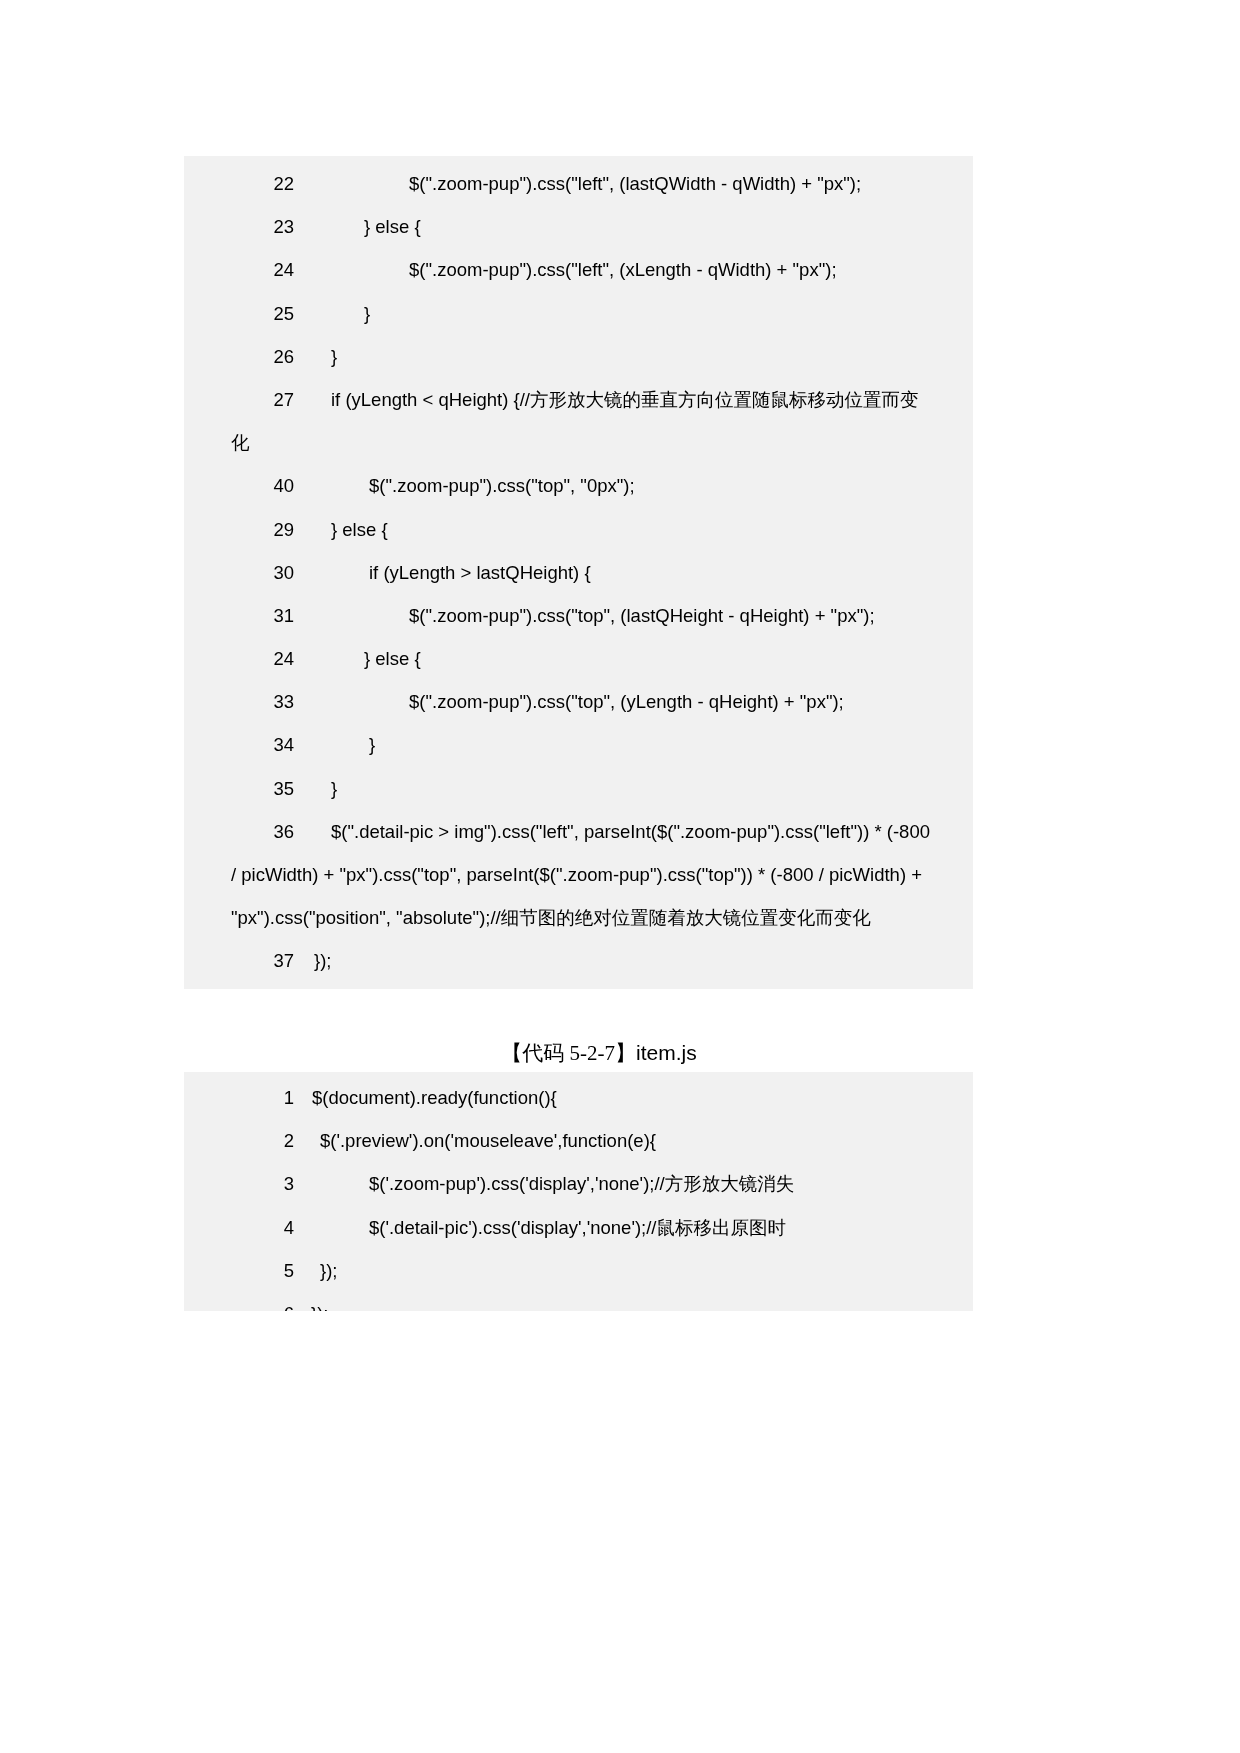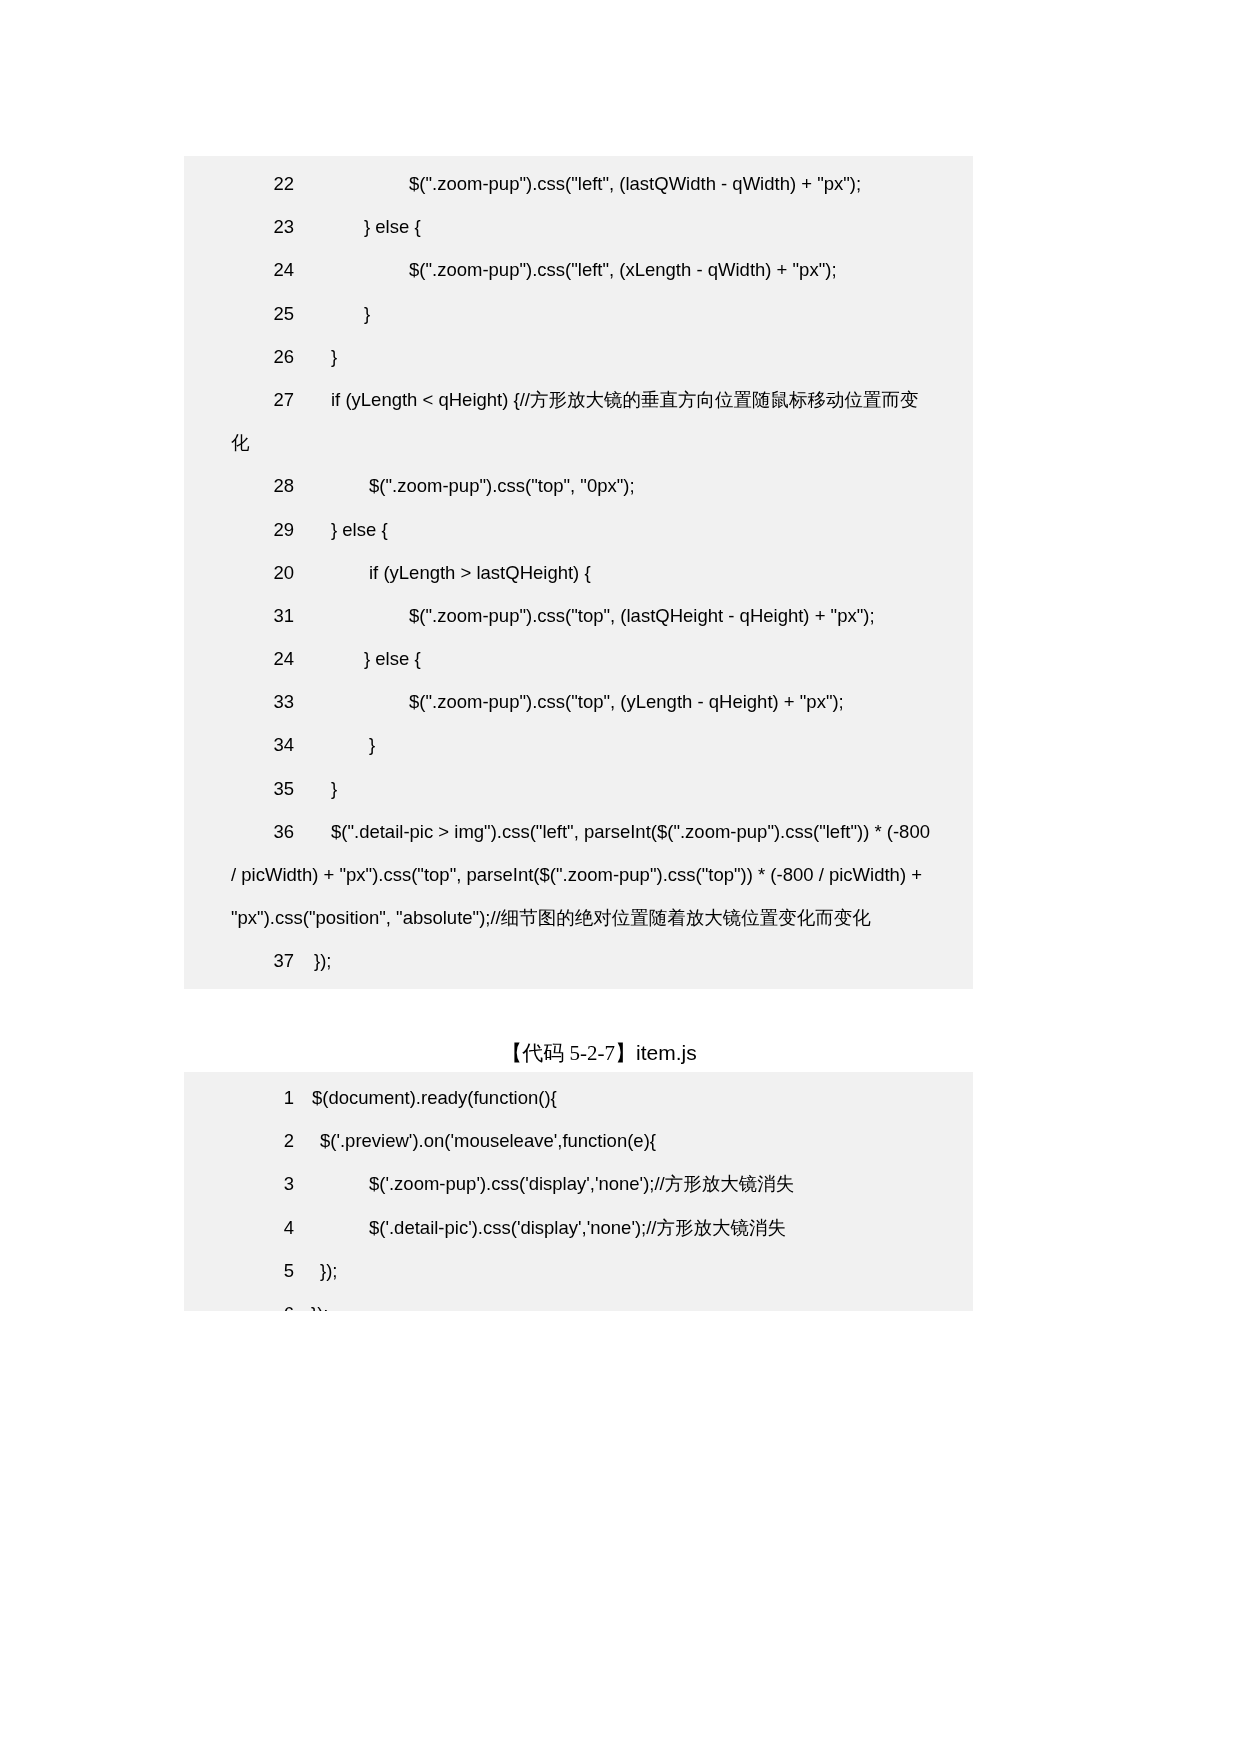--- a/index.html
+++ b/index.html
@@ -79,44 +79,44 @@
 <div class="page">
 
   <div class="code-block" id="code-block-1" style="background: rgb(241, 241, 241);">
       <div class="code-row"><span class="line-num">22</span><span class="code-text" style="padding-left: 115px;">$(".zoom-pup").css("left", (lastQWidth - qWidth) + "px");</span></div>
       <div class="code-row"><span class="line-num">23</span><span class="code-text" style="padding-left: 70px;">} else {</span></div>
       <div class="code-row"><span class="line-num">24</span><span class="code-text" style="padding-left: 115px;">$(".zoom-pup").css("left", (xLength - qWidth) + "px");</span></div>
       <div class="code-row"><span class="line-num">25</span><span class="code-text" style="padding-left: 70px;">}</span></div>
       <div class="code-row"><span class="line-num">26</span><span class="code-text" style="padding-left: 37px;">}</span></div>
       <div class="code-row"><span class="line-num">27</span><span class="code-text" style="padding-left: 37px;">if (yLength &lt; qHeight) {//方形放大镜的垂直方向位置随鼠标移动位置而变</span></div>
       <div class="code-row"><span class="code-text" style="padding-left: 0px;">化</span></div>
-      <div class="code-row"><span class="line-num">28</span><span class="code-text" style="padding-left: 75px;">$(".zoom-pup").css("top", "0px");</span></div>
+      <div class="code-row"><span class="line-num">40</span><span class="code-text" style="padding-left: 75px;">$(".zoom-pup").css("top", "0px");</span></div>
       <div class="code-row"><span class="line-num">29</span><span class="code-text" style="padding-left: 37px;">} else {</span></div>
-      <div class="code-row"><span class="line-num">20</span><span class="code-text" style="padding-left: 75px;">if (yLength &gt; lastQHeight) {</span></div>
+      <div class="code-row"><span class="line-num">30</span><span class="code-text" style="padding-left: 75px;">if (yLength &gt; lastQHeight) {</span></div>
       <div class="code-row"><span class="line-num">31</span><span class="code-text" style="padding-left: 115px;">$(".zoom-pup").css("top", (lastQHeight - qHeight) + "px");</span></div>
       <div class="code-row"><span class="line-num">24</span><span class="code-text" style="padding-left: 70px;">} else {</span></div>
       <div class="code-row"><span class="line-num">33</span><span class="code-text" style="padding-left: 115px;">$(".zoom-pup").css("top", (yLength - qHeight) + "px");</span></div>
       <div class="code-row"><span class="line-num">34</span><span class="code-text" style="padding-left: 75px;">}</span></div>
       <div class="code-row"><span class="line-num">35</span><span class="code-text" style="padding-left: 37px;">}</span></div>
       <div class="code-row"><span class="line-num">36</span><span class="code-text" style="padding-left: 37px;">$(".detail-pic &gt; img").css("left", parseInt($(".zoom-pup").css("left")) * (-800</span></div>
       <div class="code-row"><span class="code-text" style="padding-left: 0px;">/ picWidth) + "px").css("top", parseInt($(".zoom-pup").css("top")) * (-800 / picWidth) +</span></div>
       <div class="code-row"><span class="code-text" style="padding-left: 0px;">"px").css("position", "absolute");//细节图的绝对位置随着放大镜位置变化而变化</span></div>
       <div class="code-row"><span class="line-num">37</span><span class="code-text" style="padding-left: 20px;">});</span></div>
     </div>
 
 
   <div class="caption">
     <span class="caption-prefix">【代码 5-2-7】</span><span class="caption-file">item.js</span>
   </div>
 
   <div class="code-block" id="code-block-2" style="background: rgb(241, 241, 241);">
       <div class="code-row"><span class="line-num">1</span><span class="code-text" style="padding-left: 18px;">$(document).ready(function(){</span></div>
       <div class="code-row"><span class="line-num">2</span><span class="code-text" style="padding-left: 26px;">$('.preview').on('mouseleave',function(e){</span></div>
       <div class="code-row"><span class="line-num">3</span><span class="code-text" style="padding-left: 75px;">$('.zoom-pup').css('display','none');//方形放大镜消失</span></div>
-      <div class="code-row"><span class="line-num">4</span><span class="code-text" style="padding-left: 75px;">$('.detail-pic').css('display','none');//方形放大镜消失</span></div>
+      <div class="code-row"><span class="line-num">4</span><span class="code-text" style="padding-left: 75px;">$('.detail-pic').css('display','none');//鼠标移出原图时</span></div>
       <div class="code-row"><span class="line-num">5</span><span class="code-text" style="padding-left: 26px;">});</span></div>
       <div class="code-row"><span class="line-num">6</span><span class="code-text" style="padding-left: 17px;">});</span></div>
     </div>
 
   <div class="heading" id="heading-5">5．采用 jQuery 动画特效重构代码</div>
 
   <div class="page-number">248</div>
 
 </div>
 

